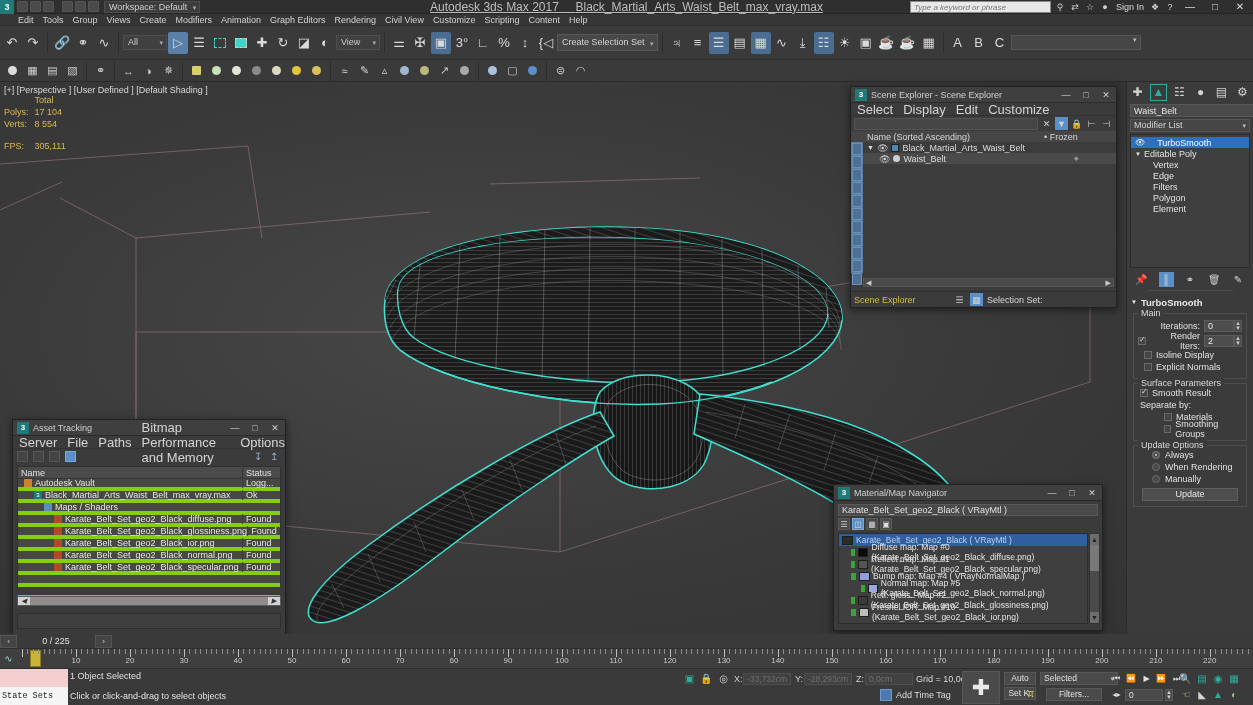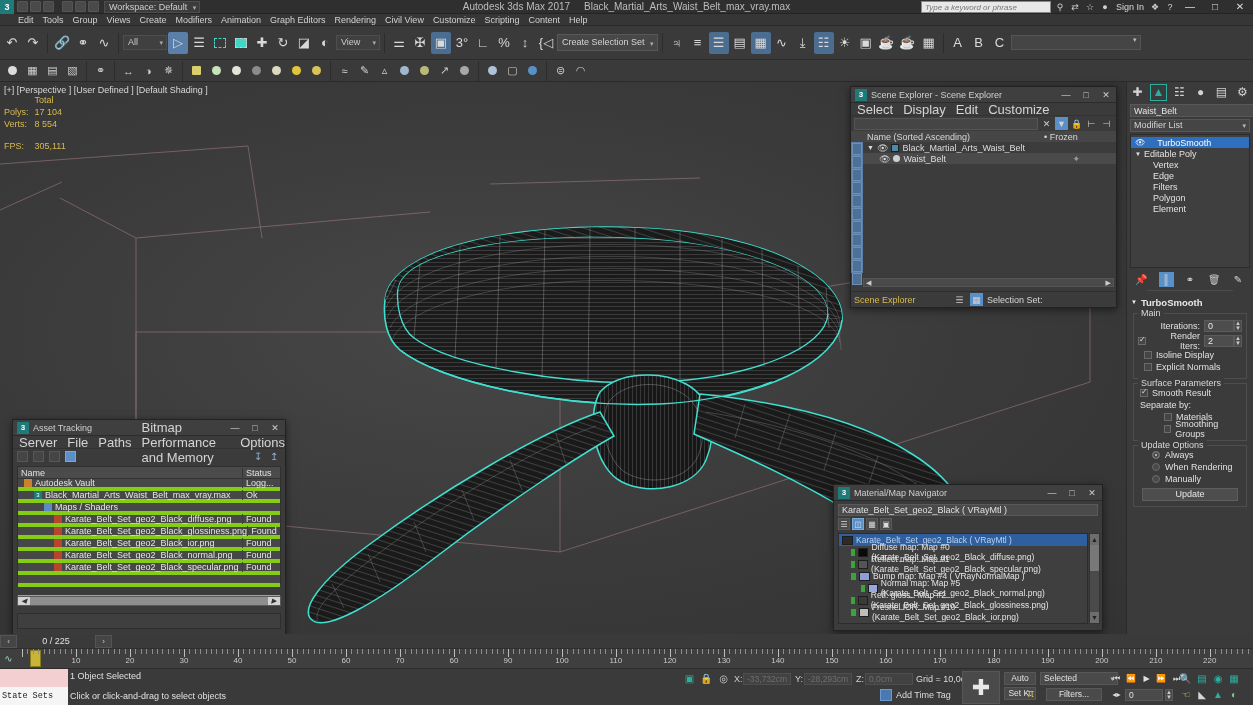--- a/index.html
+++ b/index.html
@@ -11,24 +11,24 @@
   .titlebar { height:14px; background:#2f2f2f; display:flex; align-items:center;
       border-bottom:1px solid #242424; position:relative; }
   .tb-logo { width:14px; height:14px; background:#1f7a7a; color:#fff; font-size:9px;
       font-weight:bold; text-align:center; line-height:14px; }
   .tb-qat { display:flex; align-items:center; gap:2px; padding:0 3px; }
   .qicon { width:11px; height:11px; background:#4a4a4a; border:1px solid #555; border-radius:1px; }
   .qicon.sep { background:none; border:none; width:4px; }
   .ws-box { background:#3c3c3c; border:1px solid #4d4d4d; height:12px; line-height:11px;
       padding:0 12px 0 4px; font-size:9px; color:#cfcfcf; position:relative; margin-left:3px; }
   .ws-box:after { content:"\25BE"; position:absolute; right:3px; top:0px; font-size:7px; color:#aaa;}
-  .tb-title { position:absolute; left:0; right:0; text-align:center; font-size:10px; color:#bdbdbd;
-      pointer-events:none; }
+  .tb-title { position:absolute; left:0; right:0; text-align:center; font-size:12px; color:#bdbdbd;
+      pointer-events:none;text-decoration:underline; }
   .tb-right { margin-left:auto; display:flex; align-items:center; gap:3px; padding-right:2px; }
-  .srch { width:130px; height:12px; background:#e8e8e8; border:1px solid #888; color:#777;
+  .srch { width:141px; height:12px; background:#e8e8e8; border:1px solid #888; color:#777;
       font-size:8px; font-style:italic; padding:0 3px; line-height:11px; }
   .tb-ico { width:12px; height:12px; color:#cfcfcf; font-size:9px; text-align:center; line-height:12px; }
   .signin { font-size:9px; color:#d8d8d8; padding:0 2px; }
   .wbtn { width:22px; height:14px; text-align:center; line-height:14px; font-size:10px; color:#ddd; }
 
   
   .menubar { height:12px; background:#363636; display:flex; align-items:center;
       padding-left:18px; gap:9px; border-bottom:1px solid #2b2b2b; }
   .menubar span { font-size:9px; color:#d2d2d2; cursor:default; }
 

